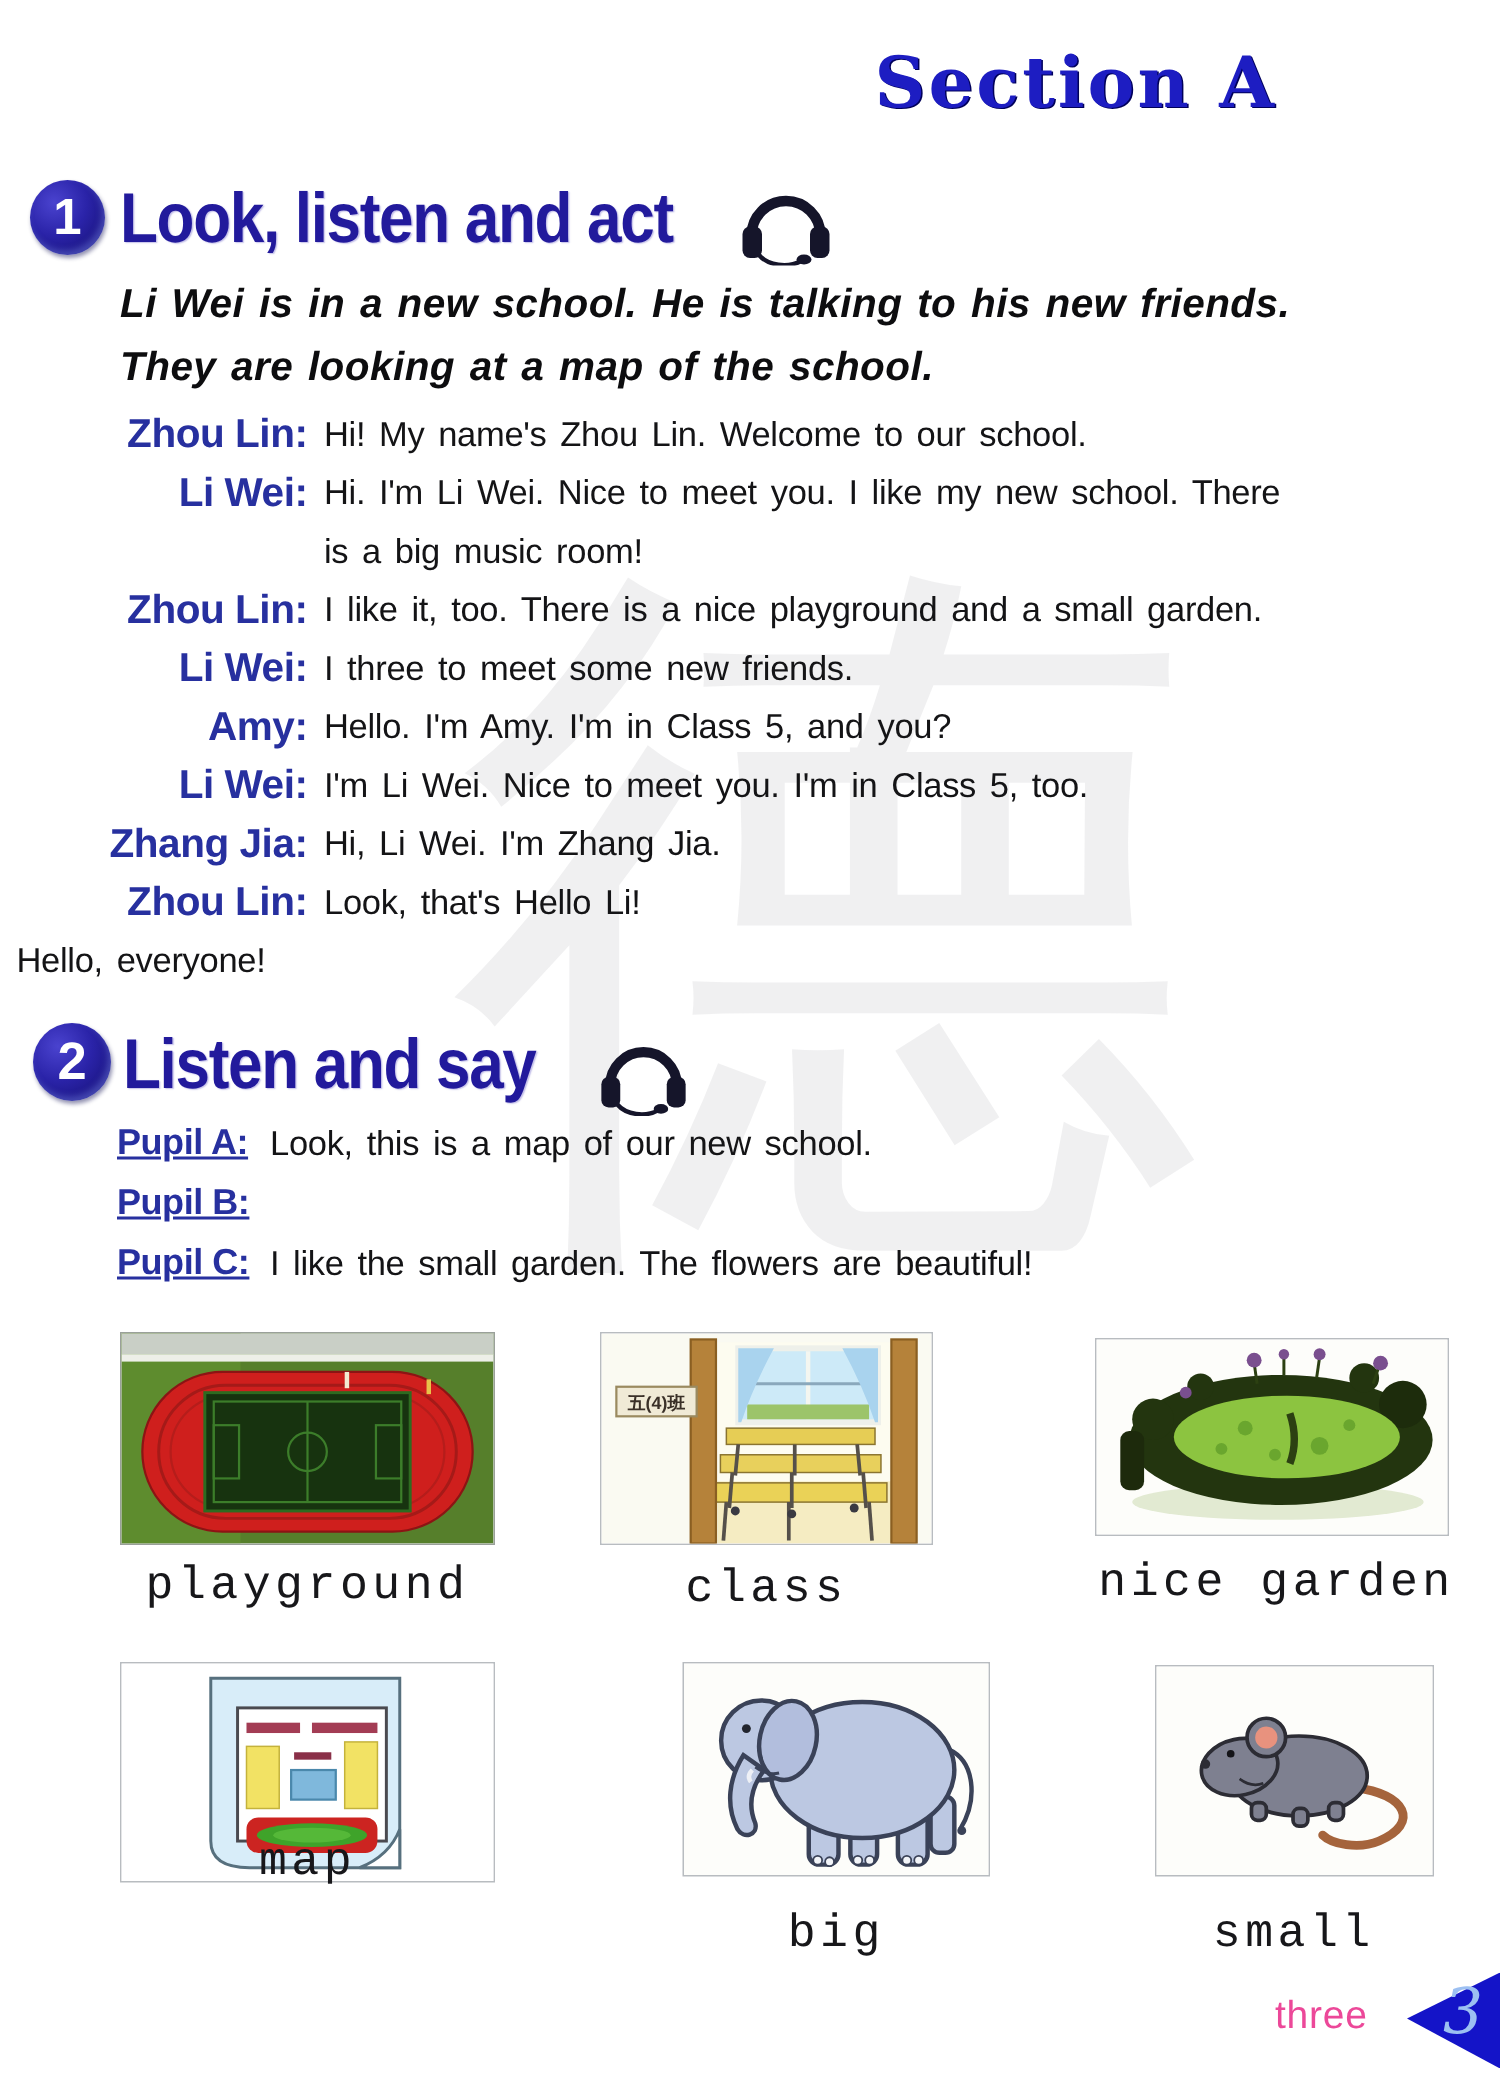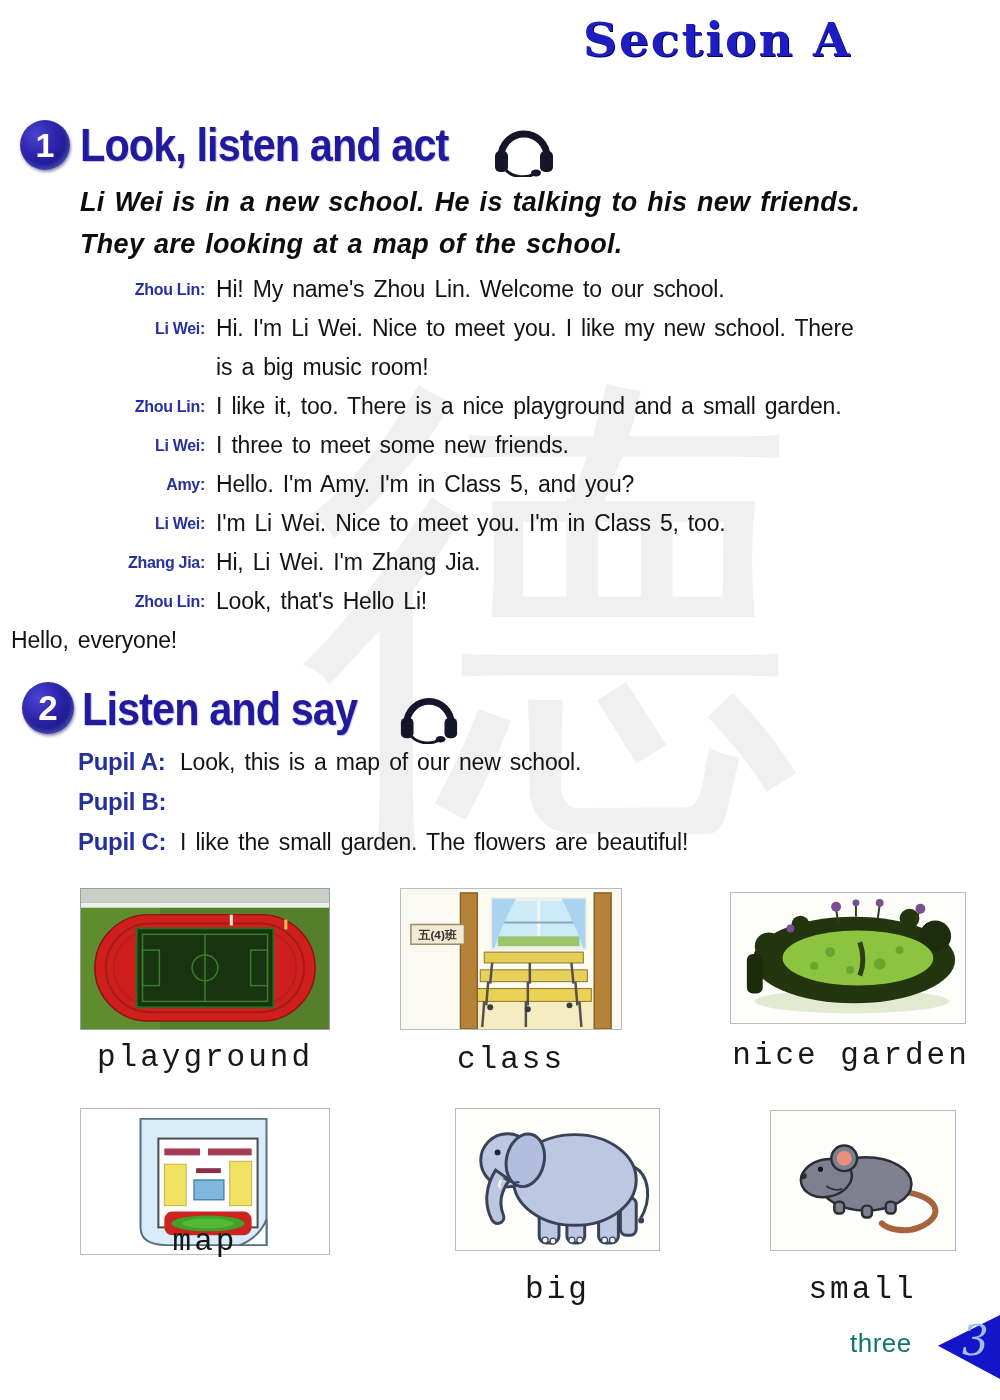--- a/index.html
+++ b/index.html
@@ -8,21 +8,21 @@
     overflow:hidden;font-family:"Liberation Sans",sans-serif;color:var(--inkBlack,#16161a);
   }
   
   #watermark{
     position:absolute;left:290px;top:350px;width:520px;height:560px;
     font-family:"DejaVu Serif",serif;font-size:500px;line-height:520px;
     color:rgba(110,110,120,0.10);z-index:0;user-select:none;text-align:center;
   }
   
   #section-a{
-    position:absolute;left:583px;top:12px;z-index:2;
+    position:absolute;left:583px;top:28px;z-index:2;
     font-family:"DejaVu Serif",serif;font-weight:bold;font-size:47px;
     color:var(--sectionBlue,#1d1dc2);letter-spacing:2px;
     text-shadow:1px 1px 0 #00005a;
   }
   
   .num-circle{
     position:absolute;z-index:2;border-radius:50%;
     background:radial-gradient(circle at 32% 30%, #4a43cf 0%, #2a23a8 45%, #120d6b 100%);
     box-shadow:1px 2px 3px rgba(10,10,80,.45), inset -2px -3px 4px rgba(140,160,255,.35);
     display:flex;align-items:center;justify-content:center;
@@ -45,29 +45,29 @@
   #intro{
     position:absolute;left:80px;top:181px;z-index:2;
     font-size:27px;font-weight:bold;font-style:italic;line-height:42px;
     letter-spacing:.3px;word-spacing:2px;color:#0d0d0f;white-space:nowrap;
   }
   
   #dialogue1{position:absolute;left:0;top:270px;width:1000px;z-index:2;}
   .dline{display:flex;height:39px;align-items:center;white-space:nowrap;}
   .dspeaker{
     width:205px;flex:0 0 205px;text-align:right;
-    font-weight:bold;font-size:16px;color:var(--speakerBlue,#27309f);letter-spacing:-.3px;
+    font-weight:bold;font-size:27px;color:var(--speakerBlue,#27309f);letter-spacing:-.3px;
   }
   .dtext{margin-left:11px;font-size:23px;letter-spacing:-.2px;word-spacing:3px;color:#141416;}
   
   #dialogue2{position:absolute;left:78px;top:742px;width:900px;z-index:2;}
   .pline{display:flex;height:40px;align-items:center;white-space:nowrap;}
   .pspeaker{
     flex:0 0 102px;font-weight:bold;font-size:24px;
-    color:var(--speakerBlue,#27309f);letter-spacing:-.3px;
+    color:var(--speakerBlue,#27309f);letter-spacing:-.3px;text-decoration:underline;
   }
   .ptext{font-size:23px;letter-spacing:-.2px;word-spacing:3px;color:#141416;}
   
   .card{position:absolute;z-index:2;background:#fff;border:1px solid #b8bcc0;box-sizing:border-box;}
   .card svg{display:block;width:100%;height:100%;}
   #card-playground{left:80px;top:888px;width:250px;height:142px;border-color:#9aa09a;}
   #card-class{left:400px;top:888px;width:222px;height:142px;}
   #card-garden{left:730px;top:892px;width:236px;height:132px;}
   #card-map{left:80px;top:1108px;width:250px;height:147px;}
   #card-big{left:455px;top:1108px;width:205px;height:143px;}
@@ -77,21 +77,21 @@
     font-family:"Liberation Mono","DejaVu Sans Mono",monospace;
     font-size:31px;letter-spacing:3px;color:#17171a;white-space:nowrap;
   }
   #label-0{left:80px;top:1040px;width:250px;}
   #label-1{left:400px;top:1042px;width:222px;}
   #label-2{left:706px;top:1038px;width:290px;}
   #label-3{left:80px;top:1224px;width:250px;}
   #label-4{left:455px;top:1272px;width:205px;}
   #label-5{left:760px;top:1272px;width:205px;}
   
-  #footer-word{position:absolute;left:850px;top:1328px;font-size:26px;letter-spacing:.5px;color:#0f766e;z-index:2;}
+  #footer-word{position:absolute;left:850px;top:1328px;font-size:26px;letter-spacing:.5px;color:#ec4899;z-index:2;}
   #footer-tri{
     position:absolute;left:938px;top:1315px;width:62px;height:64px;z-index:2;
     background:var(--triangleBlue,#1414c8);
     clip-path:polygon(100% 0, 0 48%, 100% 100%);
   }
   #footer-num{
     position:absolute;left:962px;top:1316px;z-index:3;
     font-family:"DejaVu Serif",serif;font-style:italic;font-size:42px;
     color:var(--trianglePageNum,#9cc0f2);
   }

